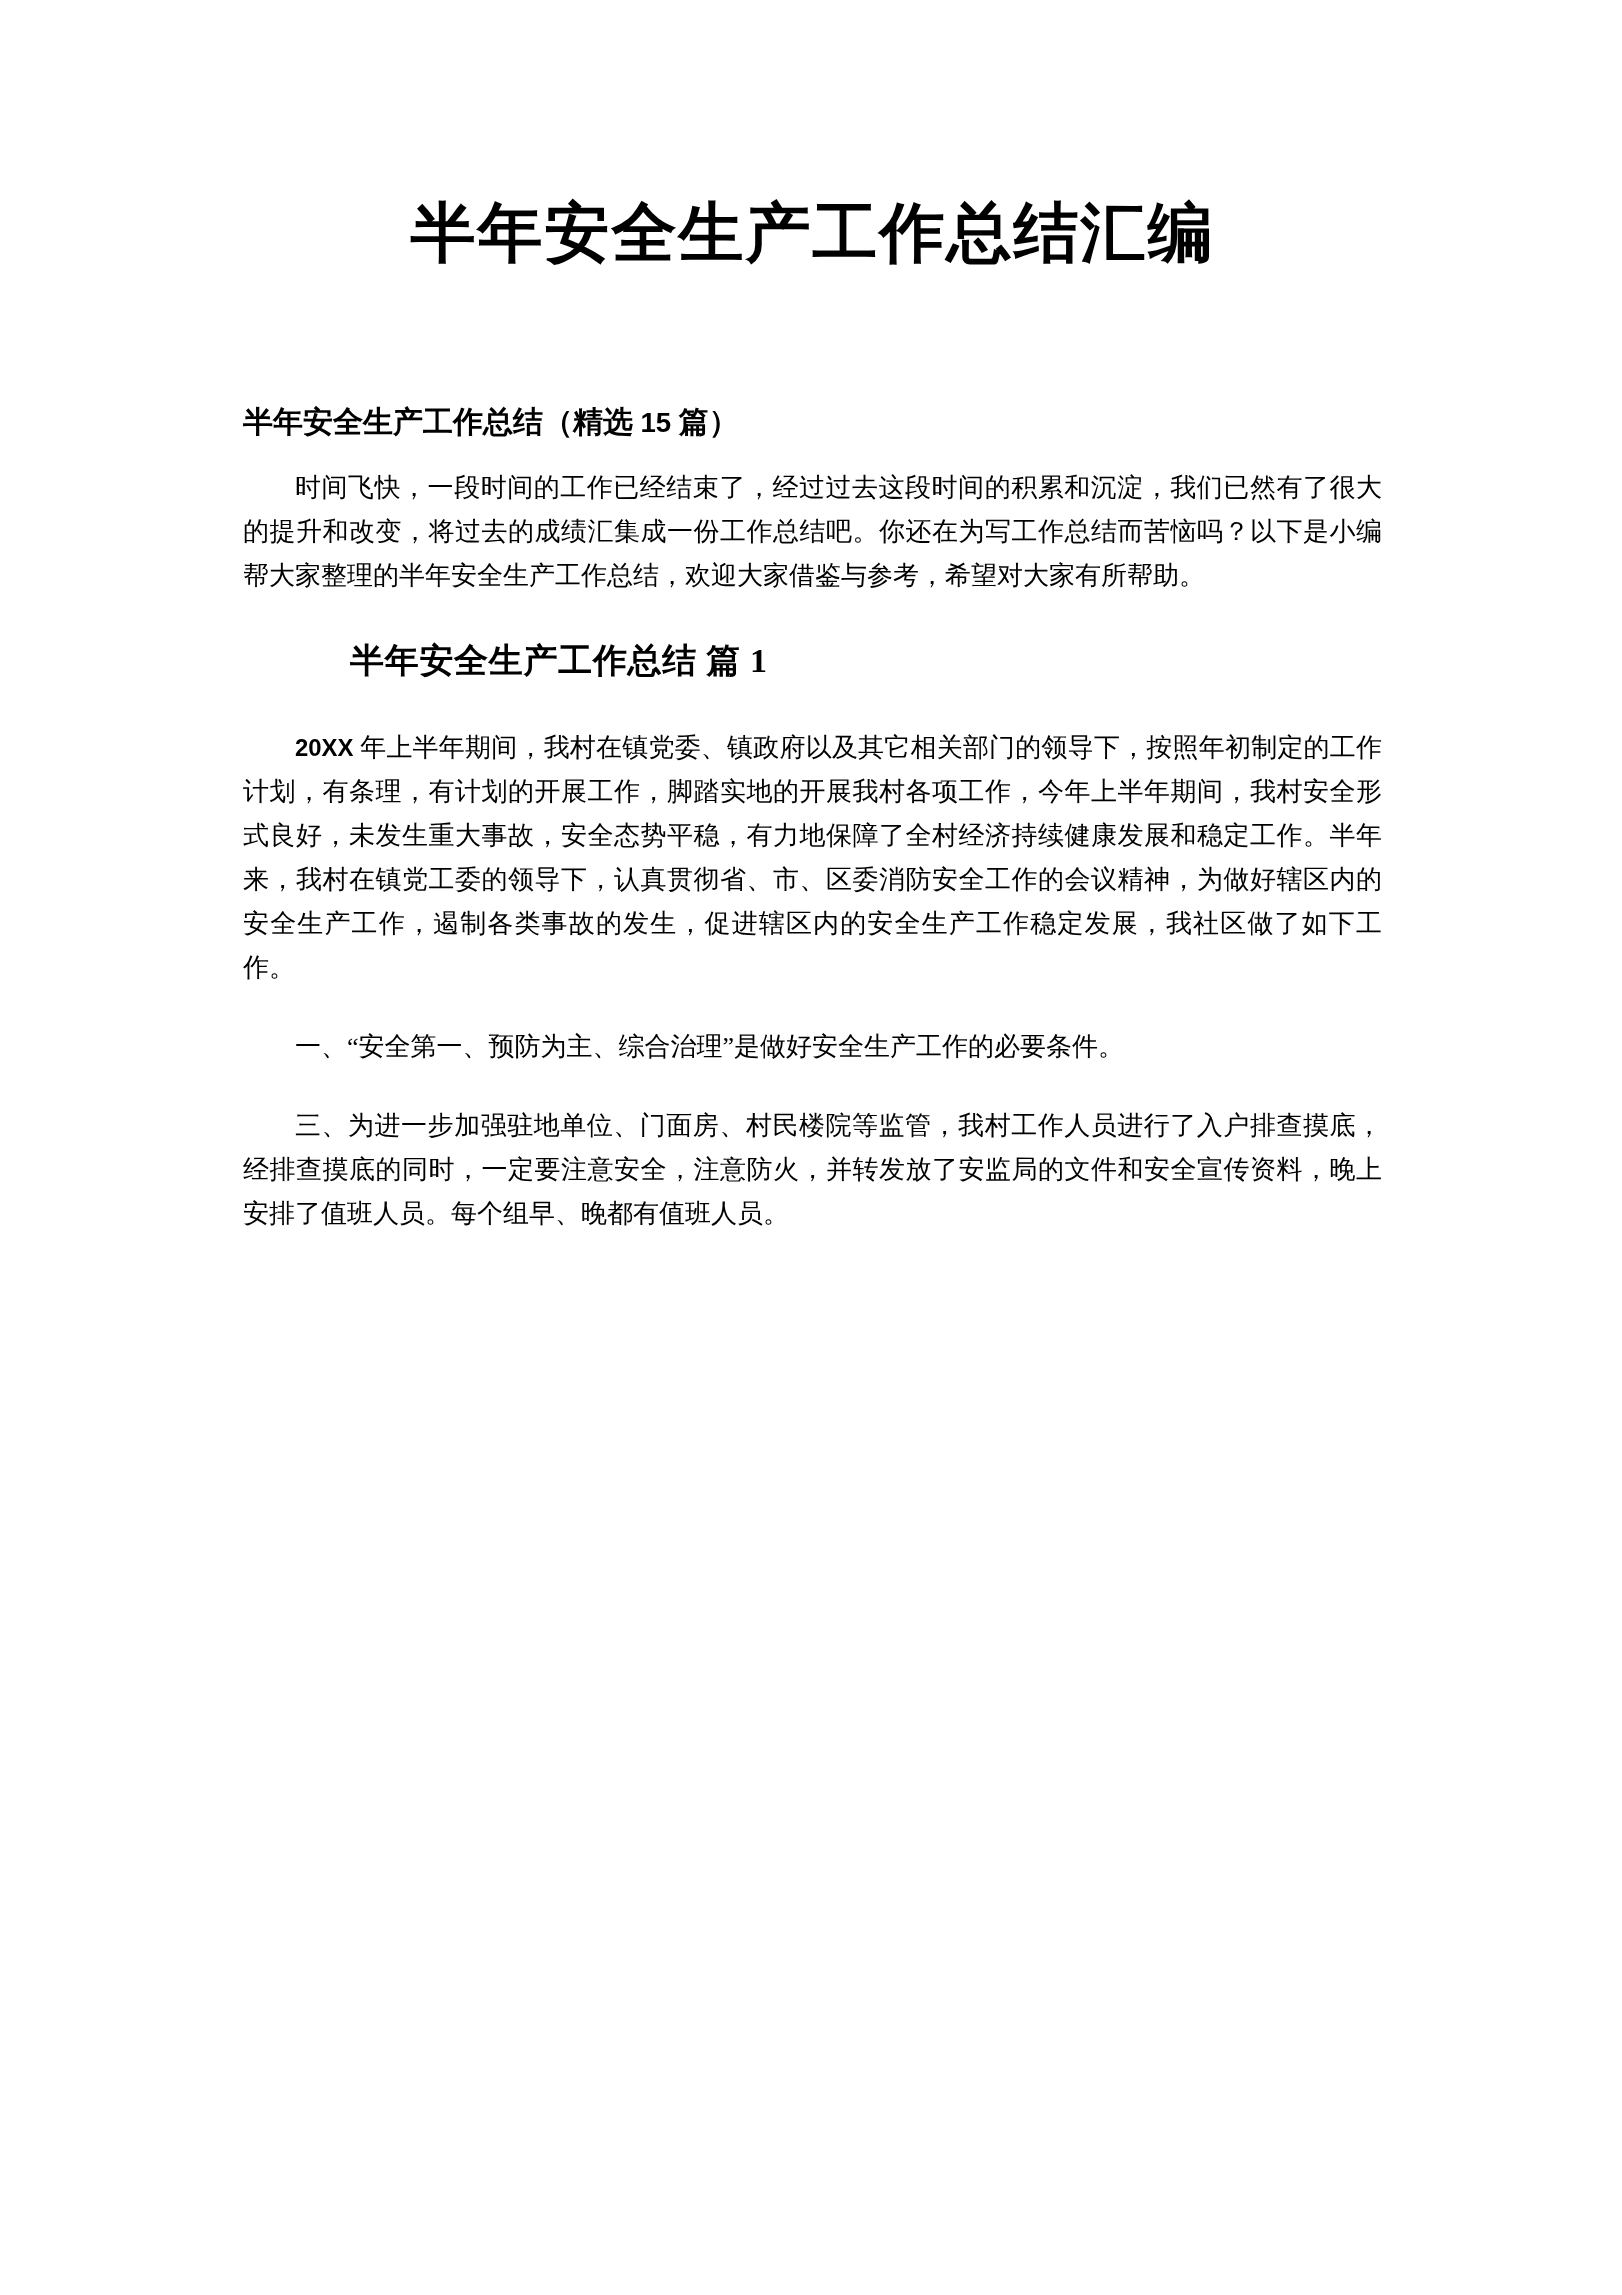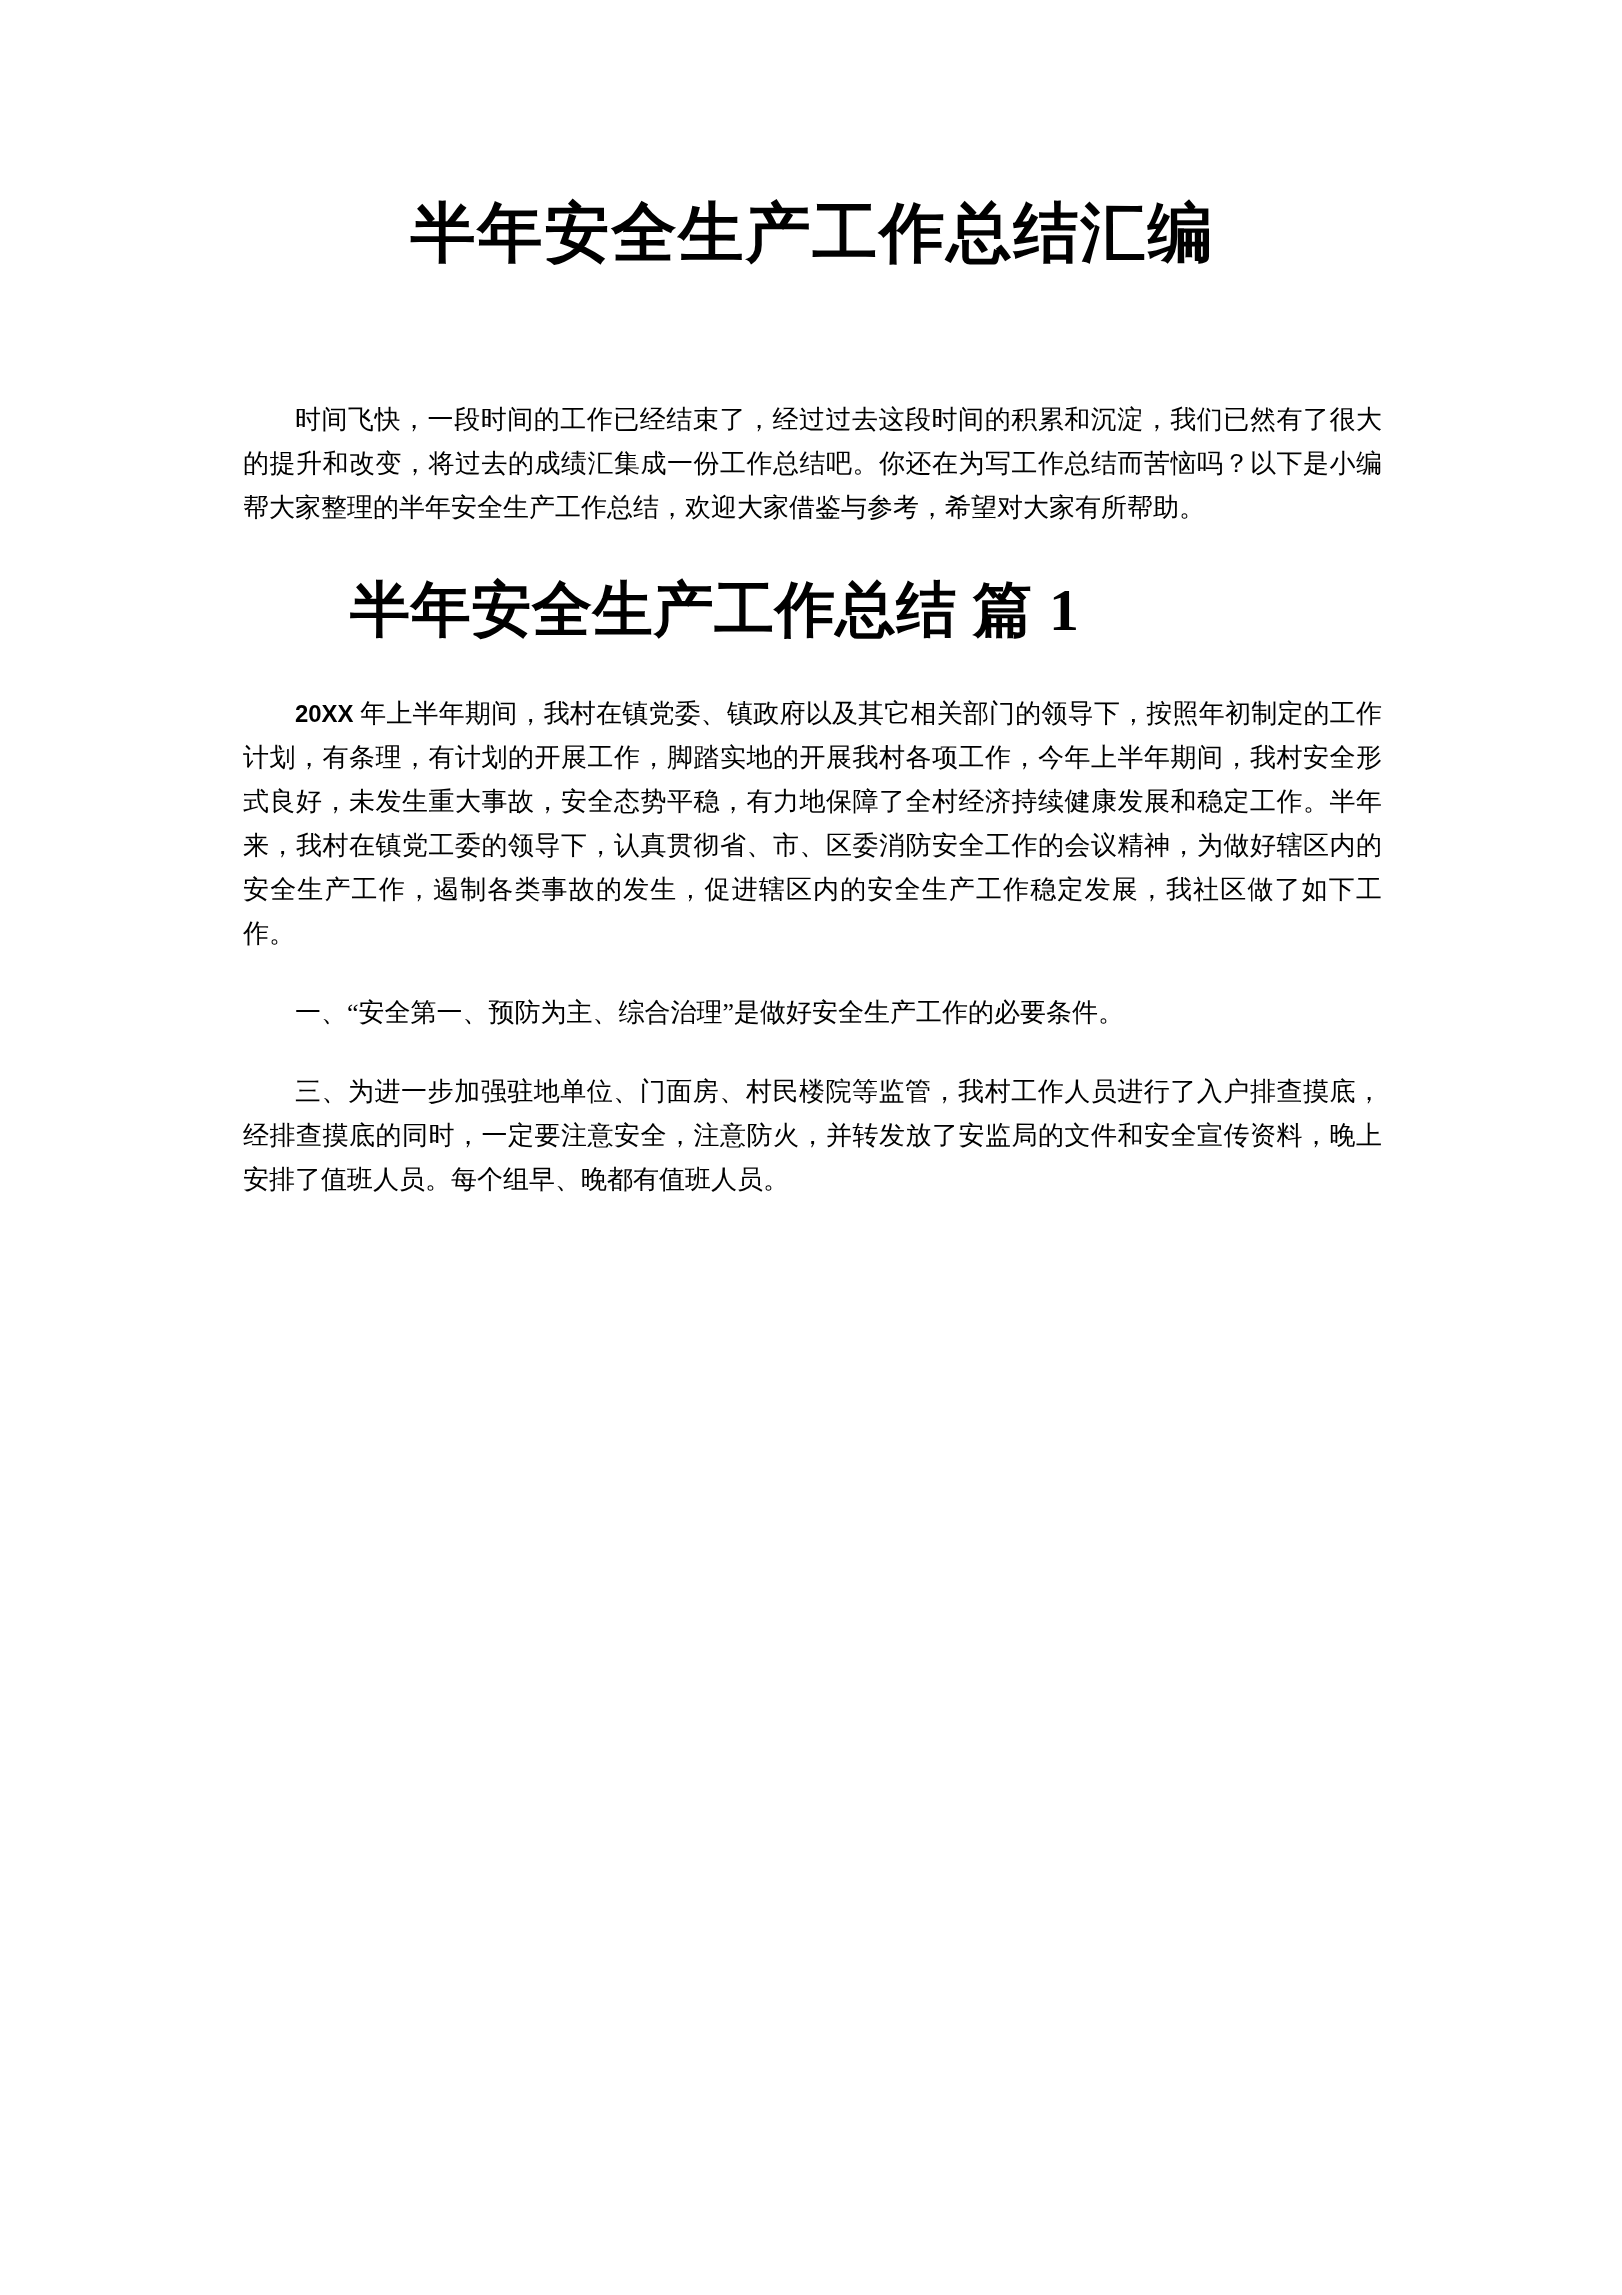--- a/index.html
+++ b/index.html
@@ -39,21 +39,21 @@
     font-size: 26px;
     line-height: 44px;
     text-align: justify;
     text-indent: 2em;
     margin: 0;
   }
   .intro {
     margin: 0;
   }
   .section-heading {
-    font-size: 60px;
+    font-size: 34px;
     font-weight: bold;
     line-height: 1.3;
     margin: 41px 0 43px 0;
     text-indent: 107px;
     letter-spacing: 0.7px;
   }
   .section .para {
     margin: 35px 0 0 0;
   }
   .section .para:first-of-type {
@@ -66,20 +66,21 @@
     font-size: 0.92em;
   }
 </style>
 </head>
 <body>
 
 <div class="page">
 
   <h1 class="doc-title">半年安全生产工作总结汇编</h1>
 
+  <p class="doc-subtitle digit-bold">半年安全生产工作总结（精选 <span class="lat">15</span> 篇）</p>
 
   <p class="para intro digit-bold">时间飞快，一段时间的工作已经结束了，经过过去这段时间的积累和沉淀，我们已然有了很大的提升和改变，将过去的成绩汇集成一份工作总结吧。你还在为写工作总结而苦恼吗？以下是小编帮大家整理的半年安全生产工作总结，欢迎大家借鉴与参考，希望对大家有所帮助。</p>
 
   <h2 class="section-heading">半年安全生产工作总结 篇 1</h2>
 
   <div class="section">
     <p class="para digit-bold"><span class="lat">20XX</span> 年上半年期间，我村在镇党委、镇政府以及其它相关部门的领导下，按照年初制定的工作计划，有条理，有计划的开展工作，脚踏实地的开展我村各项工作，今年上半年期间，我村安全形式良好，未发生重大事故，安全态势平稳，有力地保障了全村经济持续健康发展和稳定工作。半年来，我村在镇党工委的领导下，认真贯彻省、市、区委消防安全工作的会议精神，为做好辖区内的安全生产工作，遏制各类事故的发生，促进辖区内的安全生产工作稳定发展，我社区做了如下工作。</p>
     <p class="para digit-bold">一、“安全第一、预防为主、综合治理”是做好安全生产工作的必要条件。</p>
     <p class="para digit-bold">三、为进一步加强驻地单位、门面房、村民楼院等监管，我村工作人员进行了入户排查摸底，经排查摸底的同时，一定要注意安全，注意防火，并转发放了安监局的文件和安全宣传资料，晚上安排了值班人员。每个组早、晚都有值班人员。</p>
   </div>

